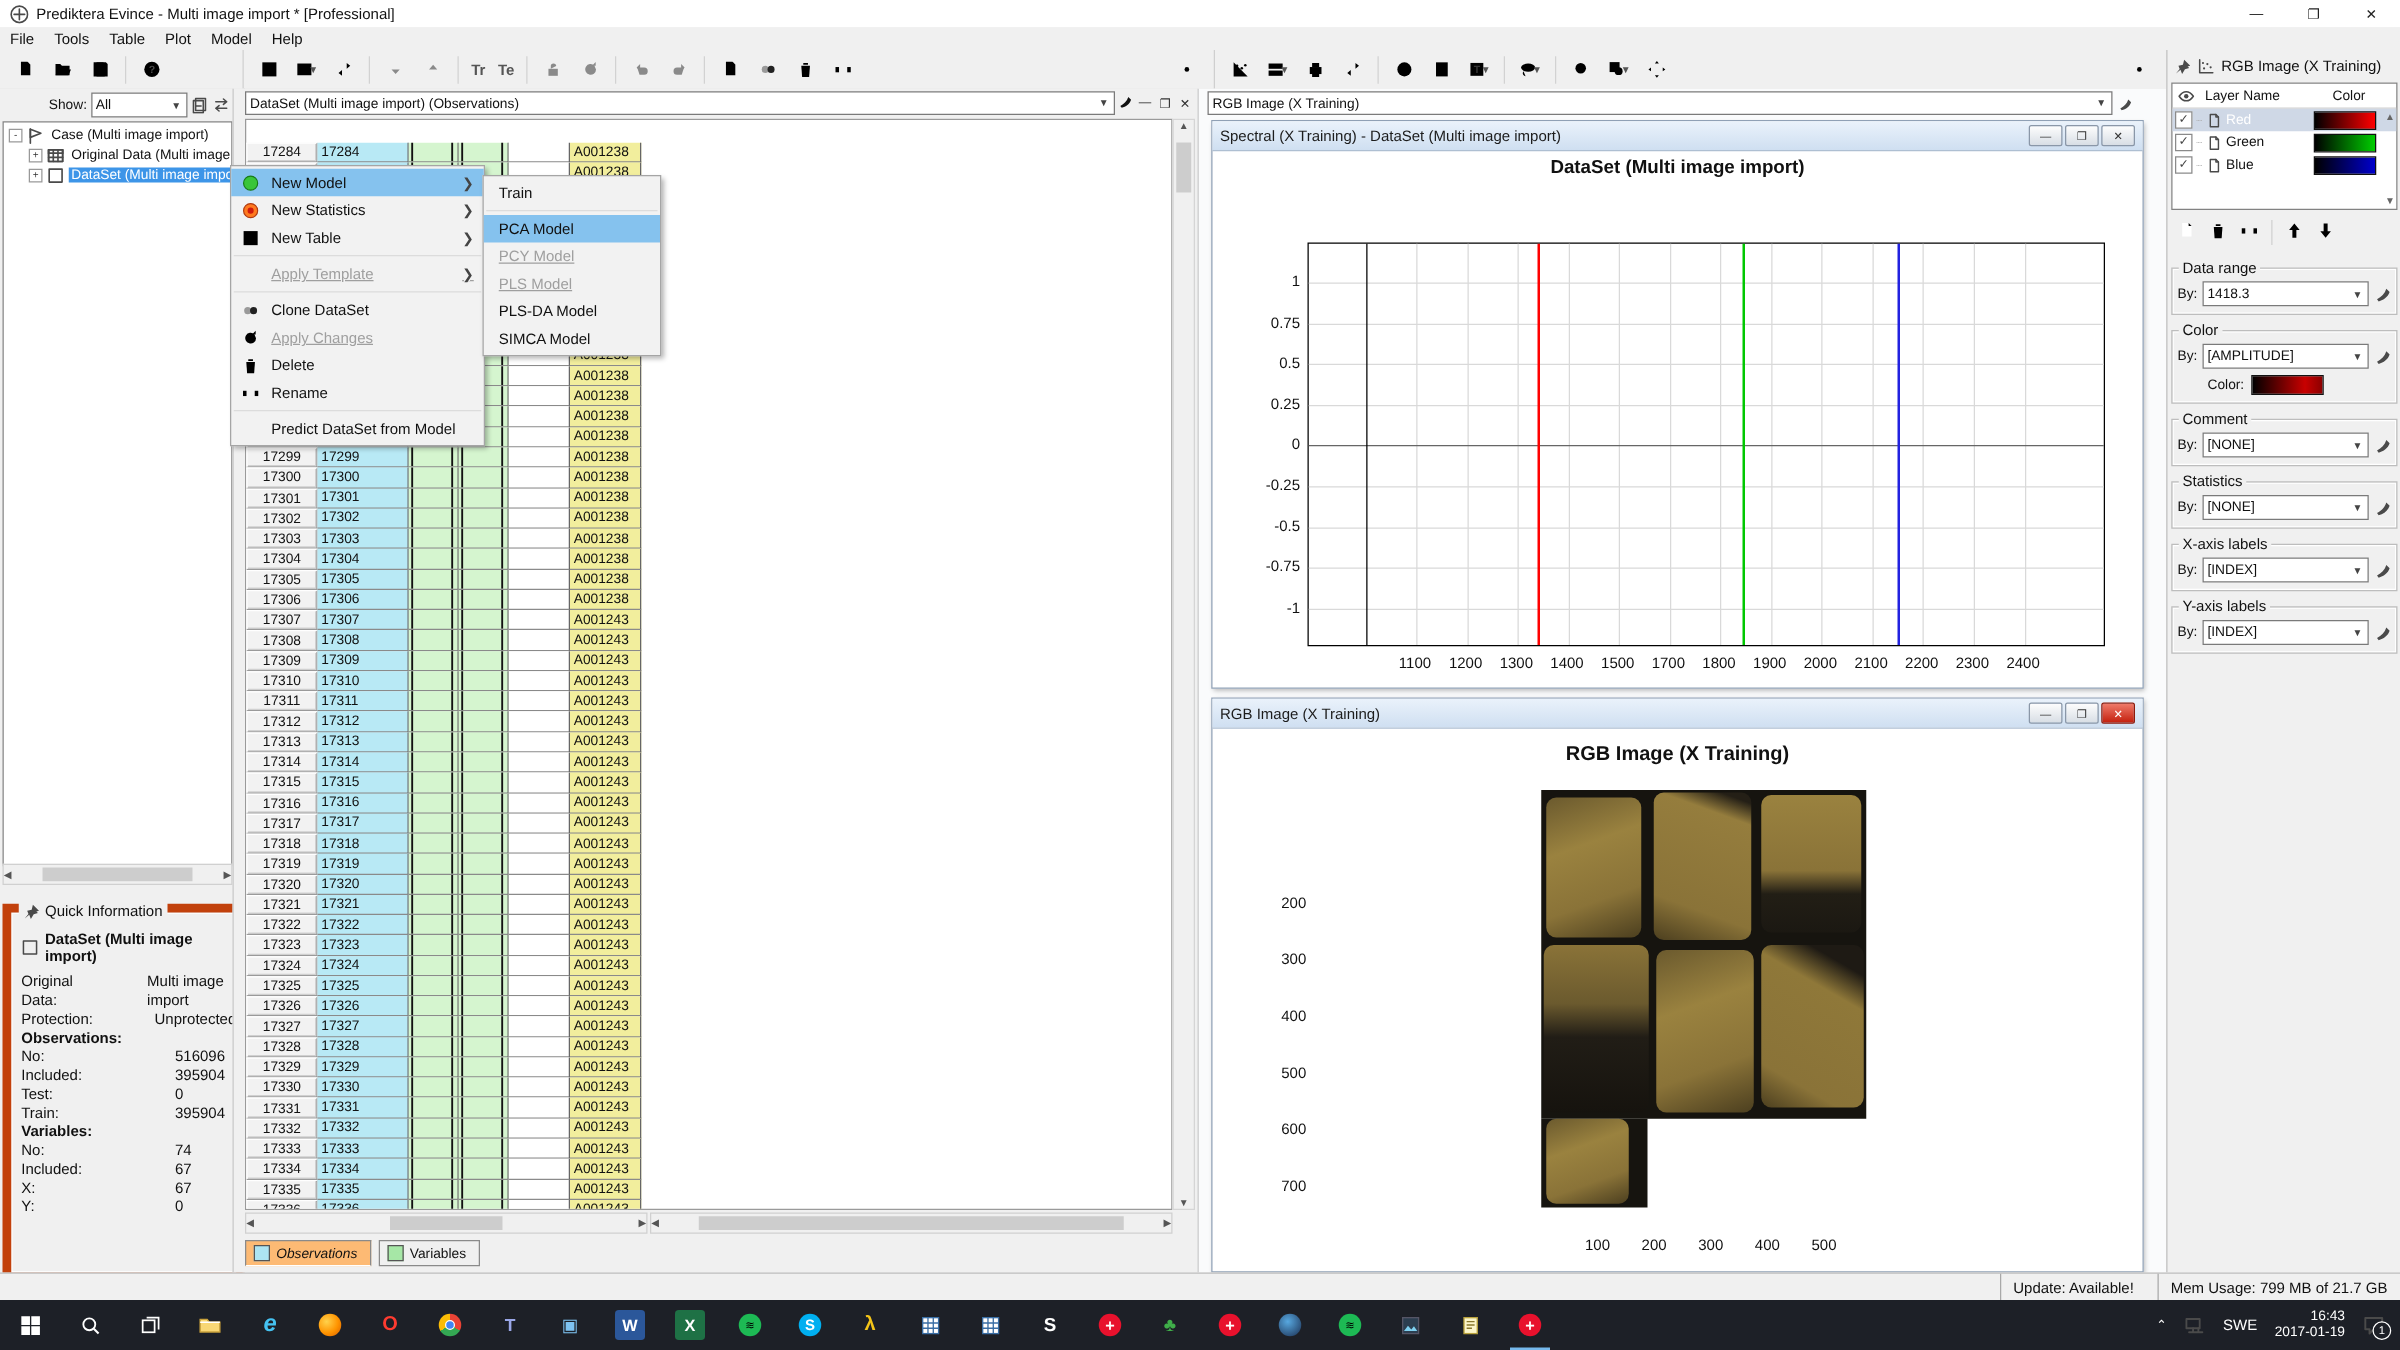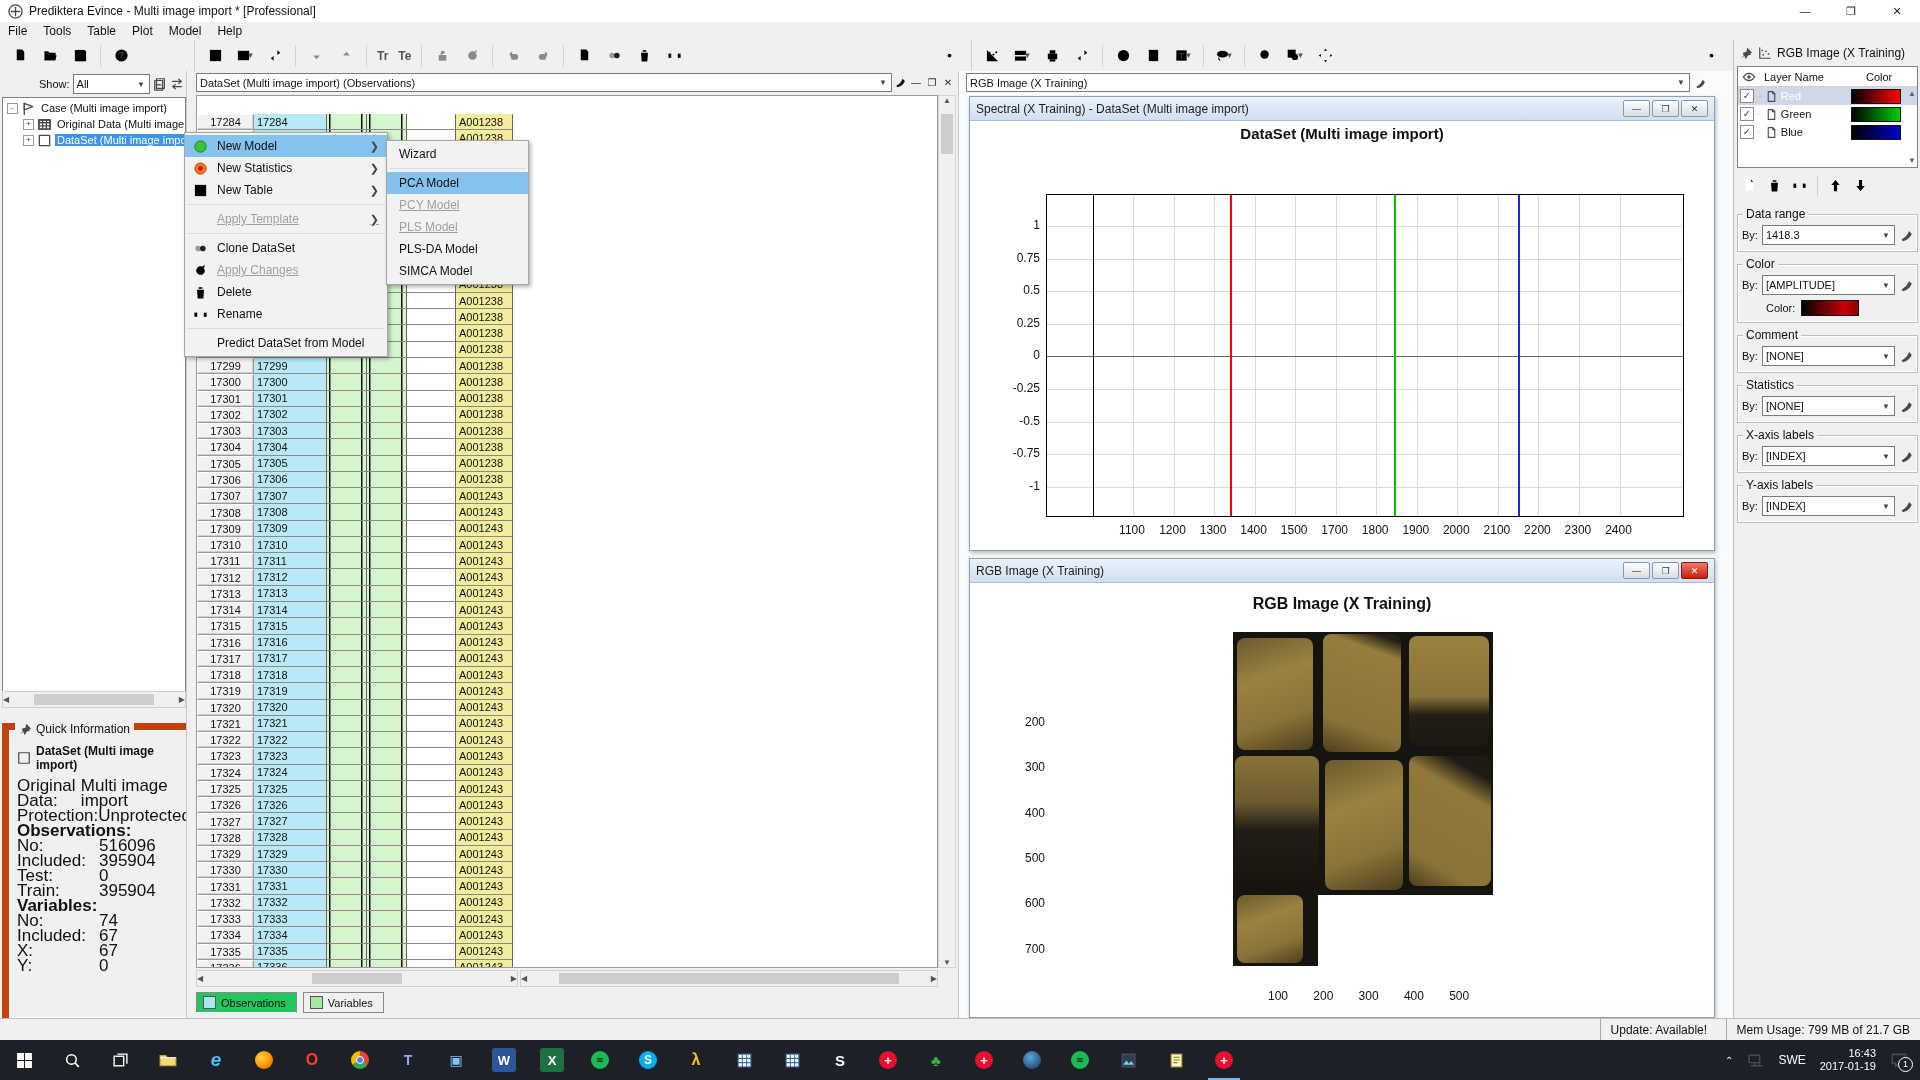--- a/index.html
+++ b/index.html
@@ -40,21 +40,21 @@
   .tlabel{padding:0 2px;}
   .tlabel.sel{background:#3d95e8;color:#fff;}
   .hscroll{position:absolute;height:15px;background:#f0f0f0;border:1px solid #d0d0d0;display:flex;align-items:center;justify-content:space-between;font-size:8px;color:#555;}
   .hscroll .thumb{height:11px;background:#cdcdcd;}
   .vscroll{position:absolute;width:16px;background:#f0f0f0;border:1px solid #d5d5d5;display:flex;flex-direction:column;align-items:center;justify-content:space-between;font-size:8px;color:#555;}
   .vscroll .thumb{width:12px;background:#cdcdcd;}
   .groupbox{position:absolute;border:7px solid #c2410c;box-shadow:inset 0 0 0 1px #fff;}
   .groupbox>.gtitle{position:absolute;top:-8px;left:6px;background:#f0f0f0;padding:0 4px;font-size:12px;display:flex;align-items:center;gap:4px;}
   #quickinfo{left:2px;top:652px;width:180px;height:288px;background:#f0f0f0;}
   #qi-dataset{display:flex;align-items:center;gap:5px;font-weight:bold;font-size:12px;margin:14px 0 6px 8px;}
-  .qirow{display:flex;font-size:17px;line-height:15px;padding-left:8px;}
+  .qirow{display:flex;font-size:12px;line-height:15px;padding-left:8px;gap:41px;}
   .qirow .ql{width:82px;}
   .qirow.b{font-weight:bold;}
   #layoutbox{left:2px;top:972px;width:150px;height:44px;}
   #layoutbox .btns{display:flex;gap:6px;margin:12px 0 0 6px;}
   #layoutbox .lbtn{width:30px;height:24px;border:1px solid #aaa;background:#fafafa;display:flex;align-items:center;justify-content:center;}
   
   #table-panel{position:absolute;left:194px;top:0;width:764px;height:947px;background:#f0f0f0;}
   #table-header-bar{position:absolute;left:2px;top:2px;right:2px;height:19px;display:flex;align-items:center;}
   #table-header-combo{flex:1;height:17px;}
   .hb-ic{width:16px;text-align:center;font-size:10px;color:#333;}
@@ -67,21 +67,21 @@
   .c.rh{background:#f2f2f2;border:1px solid #fff;border-right:1px solid #9a9a9a;border-bottom:1px solid #9a9a9a;justify-content:center;box-shadow:inset -1px -1px 0 #d0d0d0;}
   .c.obs{background:#b8e9f5;}
   .c.grn{background:linear-gradient(#111,#111) 2px 0/1.5px 100% no-repeat,linear-gradient(#111,#111) calc(100% - 3.5px) 0/1.5px 100% no-repeat,#d5f5cf;}
   .c.tst{background:#fff;}
   .c.fn{background:#f2ee9d;}
   #tbl-vscroll{left:744px;top:24px;height:871px;}
   #tbl-hs1{left:2px;top:899px;width:320px;}
   #tbl-hs2{left:326px;top:899px;width:416px;}
   #tabs{position:absolute;left:2px;top:921px;display:flex;gap:6px;align-items:flex-end;}
   .tab{display:flex;align-items:center;gap:5px;font-size:11px;border:1px solid #8a8a8a;padding:3px 10px 3px 6px;background:#f0f0f0;}
-  .tab.active{background:#22c55e;border-bottom-color:#fff;}
+  .tab.active{background:#fdba74;border-bottom-color:#fff;font-style:italic;}
   .swatch{width:11px;height:11px;border:1px solid #555;display:inline-block;}
   
   #plot-panel{position:absolute;left:958px;top:0;width:775px;height:947px;background:#fafbfc;border-left:1px solid #c8c8c8;}
   #plot-selector{position:absolute;left:7px;top:2px;width:740px;height:19px;display:flex;align-items:center;gap:4px;}
   #plot-selector .combo{flex:1;height:17px;}
   .window{position:absolute;background:#fff;border:1px solid #8fa0b5;box-shadow:1px 2px 4px rgba(0,0,0,.28);}
   .wtitle{height:23px;background:linear-gradient(#eaf2fb,#cfdff1);border-bottom:1px solid #aebfd2;display:flex;align-items:center;padding:0 6px;font-size:12px;color:#1c1c1c;}
   .wbtns{margin-left:auto;display:flex;gap:2px;}
   .wb{width:25px;height:15px;border:1px solid #8a97a8;border-radius:2px;background:linear-gradient(#fdfdfd,#d8dee5);font-size:9px;display:flex;align-items:center;justify-content:center;color:#333;}
   .wb.red{background:linear-gradient(#ef7a6a,#c4200e);color:#fff;border-color:#8d1a0c;}
@@ -1532,21 +1532,21 @@
       <span>Rename</span>
     </div>
     <div class="msep"></div>
     <div class="mitem  ">
     <span class="mic"></span>
       <span>Predict DataSet from Model</span>
     </div>
   </div>
 <div class="menu" id="ctx-submenu">
     <div class="mitem  " style="padding-left:12px">
-      <span>Wizard</span>
+      <span>Train</span>
     </div>
     <div class="msep"></div>
     <div class="mitem hl " style="padding-left:12px">
       <span>PCA Model</span>
     </div>
     <div class="mitem  dis" style="padding-left:12px">
       <span>PCY Model</span>
     </div>
     <div class="mitem  dis" style="padding-left:12px">
       <span>PLS Model</span>

